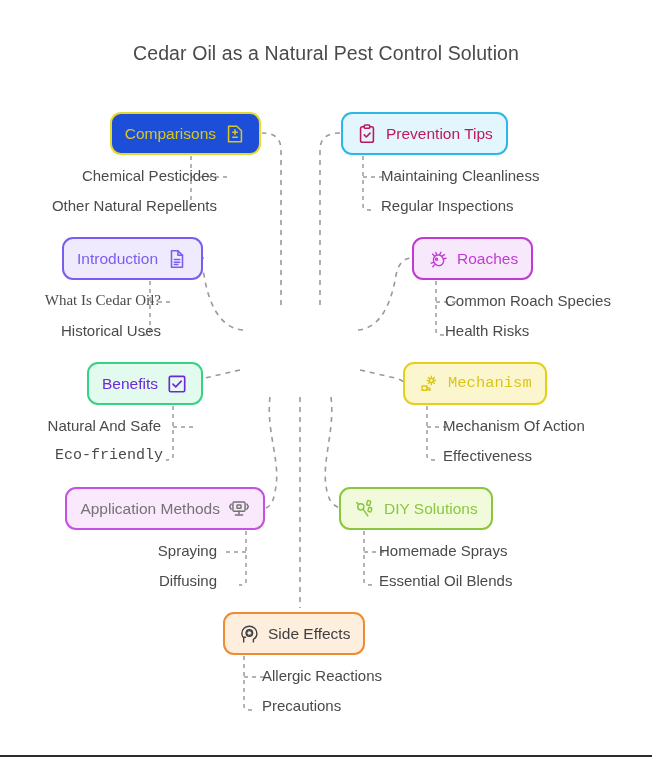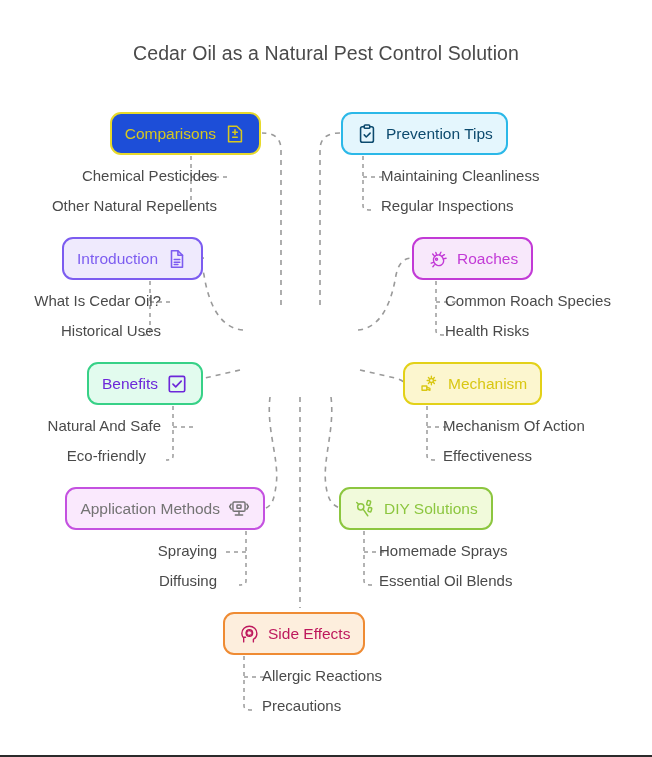--- a/index.html
+++ b/index.html
@@ -158,21 +158,21 @@
           <svg width="22" height="22" viewBox="0 0 24 24" fill="none" stroke="currentColor" stroke-width="1.7" stroke-linecap="round" stroke-linejoin="round">
             <path d="M5 3.5h9l5 5v12H5z"></path>
             <path d="M12 7.5v5"></path>
             <path d="M9.5 10h5"></path>
             <path d="M9.5 15.5h5"></path>
           </svg>
         </span>
       </div>
       <div class="sub r-align" style="top: 168px; right: 435px;">Chemical Pesticides</div>
       <div class="sub r-align" style="top: 198px; right: 435px;">Other Natural Repellents</div>
-      <div class="chip" style="top: 112px; left: 341px; background: rgb(228, 246, 253); border-color: rgb(43, 184, 232); color: #0c4a6e; justify-content: center;">
+      <div class="chip" style="top: 112px; left: 341px; background: rgb(228, 246, 253); border-color: rgb(43, 184, 232); color: #be185d; justify-content: center;">
         <span class="chip-ico">
           <svg width="22" height="22" viewBox="0 0 24 24" fill="none" stroke="currentColor" stroke-width="1.7" stroke-linecap="round" stroke-linejoin="round">
             <path d="M9 4H7a2 2 0 0 0-2 2v13a2 2 0 0 0 2 2h10a2 2 0 0 0 2-2V6a2 2 0 0 0-2-2h-2"></path>
             <rect x="9" y="2.2" width="6" height="3.6" rx="1"></rect>
             <path d="M9 13l2.2 2.2L15.4 11"></path>
           </svg>
         </span>
         <span class="chip-label">Prevention Tips</span>
       </div>
       <div class="sub l-align" style="top: 168px; left: 381px;">Maintaining Cleanliness</div>
@@ -182,21 +182,21 @@
         <span class="chip-ico">
           <svg width="22" height="22" viewBox="0 0 24 24" fill="none" stroke="currentColor" stroke-width="1.7" stroke-linecap="round" stroke-linejoin="round">
             <path d="M6 3h7l5 5v13H6z"></path>
             <path d="M13 3v5h5"></path>
             <path d="M9 12.5h6"></path>
             <path d="M9 15.5h6"></path>
             <path d="M9 18h4"></path>
           </svg>
         </span>
       </div>
-      <div class="sub r-align" style="top: 293px; right: 491px;">What Is Cedar Oil?</div>
+      <div class="sub r-align" style="top: 293px; right: 491px; font-family: Liberation Serif, serif;">What Is Cedar Oil?</div>
       <div class="sub r-align" style="top: 323px; right: 491px;">Historical Uses</div>
       <div class="chip" style="top: 237px; left: 412px; background: rgb(248, 232, 251); border-color: rgb(194, 58, 214); color: rgb(194, 58, 214);">
         <span class="chip-ico">
           <svg width="22" height="22" viewBox="0 0 24 24" fill="none" stroke="currentColor" stroke-width="1.5" stroke-linecap="round" stroke-linejoin="round">
             <ellipse cx="12.6" cy="13.4" rx="5.4" ry="6" transform="rotate(-28 12.6 13.4)"></ellipse>
             <path d="M8.6 9.4 6.2 6.6"></path>
             <path d="M10.8 8 9.6 4.8"></path>
             <path d="M13.6 7.6l1.6-3"></path>
             <path d="M16 9.2l3-2"></path>
             <path d="M17.6 11.8l3.2-.6"></path>
@@ -212,22 +212,22 @@
       <div class="chip" style="top: 362px; right: 449px; background: rgb(226, 251, 238); border-color: rgb(55, 209, 135); color: #6d28d9;">
         <span class="chip-label">Benefits</span>
         <span class="chip-ico">
           <svg width="22" height="22" viewBox="0 0 24 24" fill="none" stroke="currentColor" stroke-width="1.8" stroke-linecap="round" stroke-linejoin="round">
             <rect x="3.6" y="3.6" width="16.8" height="16.8" rx="1.6"></rect>
             <path d="M7.6 12.2l3 3 6-6.4"></path>
           </svg>
         </span>
       </div>
       <div class="sub r-align" style="top: 418px; right: 491px;">Natural And Safe</div>
-      <div class="sub r-align" style="top: 448px; right: 506px;">Eco-friendly</div>
-      <div class="chip" style="top: 362px; left: 403px; background: rgb(252, 246, 207); border-color: rgb(227, 209, 24); color: rgb(217, 199, 19);">
+      <div class="sub r-align" style="top: 448px; right: 489px; font-family: Liberation Mono, monospace;">Eco-friendly</div>
+      <div class="chip" style="top: 362px; left: 403px; background: rgb(252, 246, 207); border-color: rgb(227, 209, 24); color: rgb(217, 199, 19); font-family: Liberation Mono, monospace;">
         <span class="chip-ico">
           <svg width="22" height="22" viewBox="0 0 24 24" fill="none" stroke="currentColor" stroke-width="1.5" stroke-linecap="round" stroke-linejoin="round">
             <circle cx="14.6" cy="8.2" r="2.2"></circle>
             <path d="M14.6 3.6v1.4M14.6 11.4v1.4M10 8.2h1.4M17.8 8.2h1.4M11.35 4.95l1 1M16.85 10.45l1 1M17.85 4.95l-1 1M12.35 10.45l-1 1"></path>
             <path d="M4.4 14.2h5.2v4.6H4.4z"></path>
             <path d="M9.6 15.4l3.4 1.4v2l-3.4-1.2"></path>
           </svg>
         </span>
         <span class="chip-label">Mechanism</span>
       </div>
@@ -255,21 +255,21 @@
             <path d="M9.9 12.1 15 19.4"></path>
             <path d="M5.2 7.1 3 4.9"></path>
             <rect x="14.2" y="3" width="3.6" height="5" rx="1" transform="rotate(16 16 5.5)"></rect>
             <rect x="15.6" y="10.4" width="3.4" height="4.6" rx="1" transform="rotate(16 17.3 12.7)"></rect>
           </svg>
         </span>
         <span class="chip-label">DIY Solutions</span>
       </div>
       <div class="sub l-align" style="top: 543px; left: 379px;">Homemade Sprays</div>
       <div class="sub l-align" style="top: 573px; left: 379px;">Essential Oil Blends</div>
-      <div class="chip" style="top: 612px; left: 223px; background: rgb(253, 238, 221); border-color: rgb(239, 139, 51); color: #be185d;">
+      <div class="chip" style="top: 612px; left: 223px; background: rgb(253, 238, 221); border-color: rgb(239, 139, 51); color: #404040;">
         <span class="chip-ico">
           <svg width="22" height="22" viewBox="0 0 24 24" fill="none" stroke="currentColor" stroke-width="1.5" stroke-linecap="round" stroke-linejoin="round">
             <path d="M16.8 20.6v-2.8c2.4-1.3 3.8-3.7 3.8-6.4 0-4.4-3.7-7.8-8.2-7.8S4.2 7 4.2 11.4c0 2 .8 3.7 2 5v4.2"></path>
             <path d="M6.2 15.6h2"></path>
             <circle cx="12.4" cy="10.9" r="3.5"></circle>
             <path d="M12.4 7.4v1M12.4 13.4v1M8.9 10.9h1M14.9 10.9h1M10 8.5l.7.7M14.1 12.6l.7.7M14.8 8.5l-.7.7M10.7 12.6l-.7.7"></path>
           </svg>
         </span>
         <span class="chip-label">Side Effects</span>
       </div>

